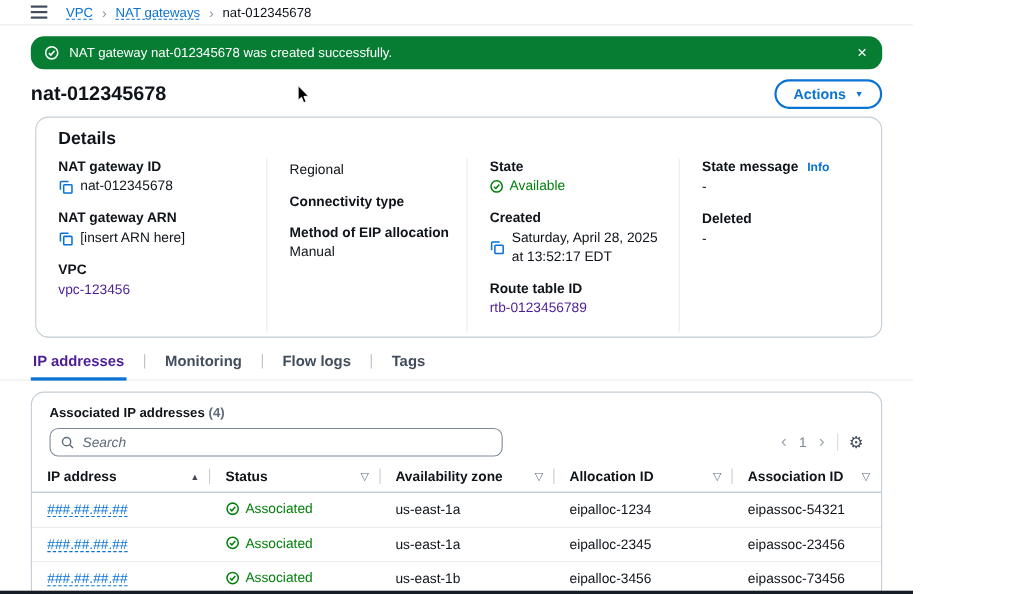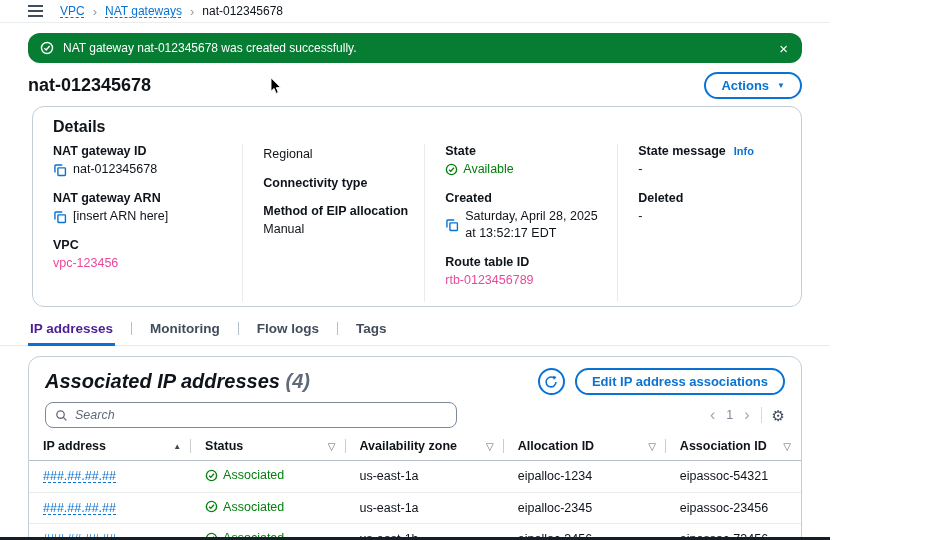--- a/index.html
+++ b/index.html
@@ -33,35 +33,35 @@
 
   .details-card { margin-top:7px; padding:11px 20px 4px;margin-left:32px; }
   .details-heading { font-size:16px; font-weight:700; margin-bottom:8px; }
   .details-grid { display:grid; grid-template-columns:1.04fr 1fr 1.06fr 0.9fr; }
   .dcol { padding-right:14px; }
   .dcol + .dcol { border-left:1px solid #e9ebed; padding-left:20px; }
   .field { margin-bottom:13px; }
   .field-label { font-size:12.5px; font-weight:700; line-height:15px; display:flex; gap:8px; align-items:baseline; }
   .field-value { font-size:12.5px; line-height:17px; margin-top:2px; display:flex; align-items:center; gap:6px; }
   .copy-btn { display:inline-flex; width:14px; height:14px; background:none; border:none; padding:0; cursor:pointer; }
-  .link-plain { color:#ec4899; text-decoration:none; cursor:pointer; }
+  .link-plain { color:#4c1d95; text-decoration:none; cursor:pointer; }
   .info-link { color:#0972d3; font-size:11px; font-weight:700; text-decoration:none; cursor:pointer; }
   .status-ok { color:#037f0c; display:inline-flex; align-items:center; gap:5px; }
   .status-icon { display:inline-flex; width:13px; height:13px; }
 
   
   .tabs { display:flex; align-items:stretch; margin-top:9px; padding-left:28px; border-bottom:1px solid #e9ebed; height:30px; }
   .tab { display:flex; align-items:center; font-size:13.5px; font-weight:700; color:#414d5c; cursor:pointer; padding:0 2px 2px; margin-bottom:-1px; border-bottom:3px solid transparent; }
   .tab.active { color:#4c1d95; border-bottom-color:#0972d3;text-align:right; }
   .tab-sep { width:1px; background:#b6bec9; margin:6px 16px 10px; }
 
   
   .table-card { margin-top:10px; padding-bottom:4px; }
   .panel-head { display:flex; align-items:center; justify-content:space-between; padding:11px 16px 3px; }
-  .panel-title { font-size:20px; font-weight:700;font-style:italic; }
+  .panel-title { font-size:12px; font-weight:700; }
   .panel-count { color:#5f6b7a; font-weight:700; }
   .panel-actions { display:flex; align-items:center; gap:10px; }
   .icon-btn { display:inline-flex; align-items:center; justify-content:center; width:27px; height:27px; border:2px solid #0972d3; border-radius:50%; background:#fff; cursor:pointer; }
 
   .toolbar { display:flex; align-items:center; justify-content:space-between; padding:4px 16px 6px; }
   .search-box { display:flex; align-items:center; gap:7px; width:412px; height:26px; border:1px solid #7d8998; border-radius:8px; padding:0 9px; background:#fff; }
   .search-box input { border:none; outline:none; flex:1; font-size:12.5px; font-style:italic; color:#414d5c; font-family:inherit; background:transparent; }
   .search-box input::placeholder { color:#5f6b7a; font-style:italic; }
   .pager { display:flex; align-items:center; gap:10px; color:#8d99a8; }
   .pager-btn { background:none; border:none; color:#9ba7b6; font-size:16px; line-height:1; cursor:pointer; font-family:inherit; padding:0 1px; }
@@ -246,33 +246,20 @@
     <div class="tab-sep"></div>
     <div class="tab">Tags</div>
   </div>
 
   <section class="card table-card">
     <div class="panel-head">
       <h2 class="panel-title">
         <span>Associated IP addresses</span>
         <span class="panel-count">(4)</span>
       </h2>
-      <div class="panel-actions">
-        <button class="icon-btn">
-          <span style="display:inline-flex">
-              <svg viewBox="0 0 16 16" width="14" height="14">
-                <path d="M13.6 8 A5.6 5.6 0 1 1 11.2 3.4" fill="none" stroke="#0972d3" stroke-width="1.8"></path>
-                <polygon points="10.2,0.8 14.4,2.2 11.2,5.6" fill="#0972d3"></polygon>
-              </svg>
-            </span>
-        </button>
-        <button class="btn-outline">
-          <span>Edit IP address associations</span>
-        </button>
-      </div>
     </div>
 
     <div class="toolbar">
       <div class="search-box">
         <span style="display:inline-flex">
             <svg viewBox="0 0 16 16" width="13" height="13">
               <circle cx="6.8" cy="6.8" r="4.6" fill="none" stroke="#5f6b7a" stroke-width="1.6"></circle>
               <line x1="10.3" y1="10.3" x2="14" y2="14" stroke="#5f6b7a" stroke-width="1.6"></line>
             </svg>
           </span>

